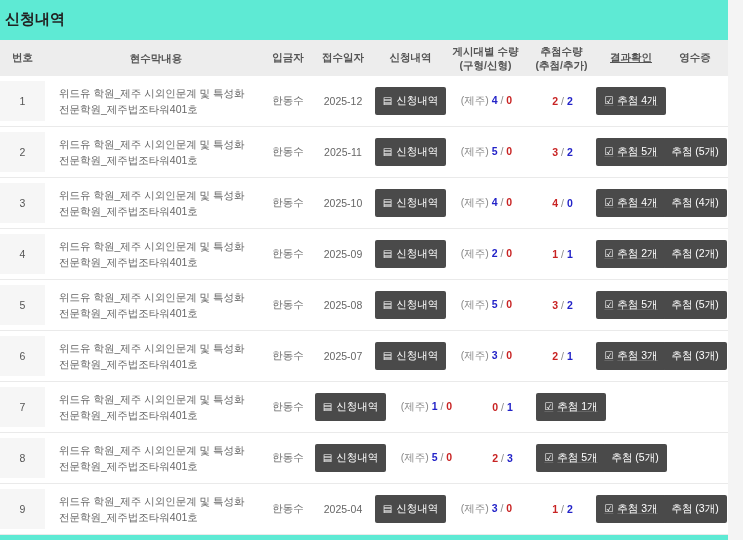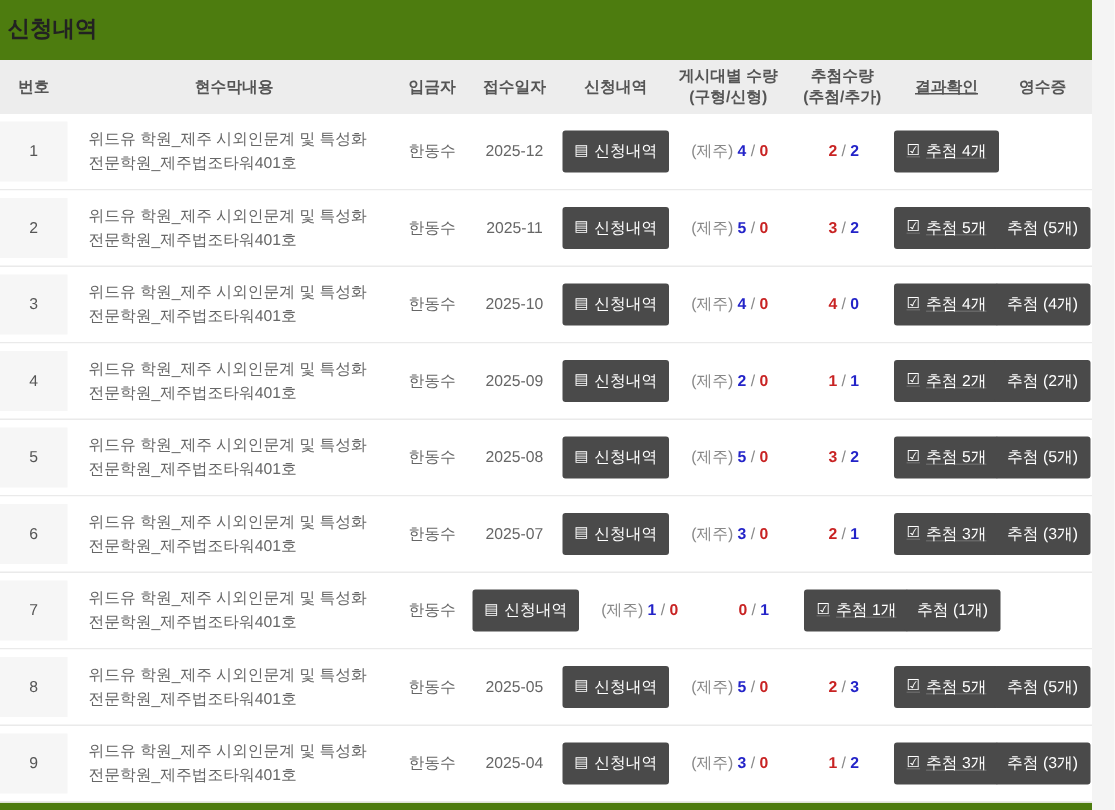--- a/index.html
+++ b/index.html
@@ -4,21 +4,21 @@
 <style>
   * { margin:0; padding:0; box-sizing:border-box; }
   html,body { width:743px; height:540px; }
   body {
     background:#f4f4f4;
     font-family:"Liberation Sans","DejaVu Sans",sans-serif;
     color:#666;
     overflow:hidden;
   }
   .content {
-    width:728px; height:540px; background:#4d7c0f; float:left;
+    width:728px; height:540px; background:#5eead4; float:left;
   }
   .page-title {
     font-size:15px; font-weight:bold; color:#222;
     padding:10px 0 0 5px; height:40px;
   }
   .thead {
     display:flex; align-items:center;
     background:#ededed; height:36px;
     font-size:10.5px; font-weight:bold; color:#555;
     text-align:center;
@@ -339,31 +339,25 @@
         <span class="dim">/</span>
         <span class="num-blue">1</span>
       </span>
     </div>
     <div class="cell c-result">
       <button class="btn">
         <span class="ico">☑</span>
         <span>추첨 1개</span>
       </button>
     </div>
-    <div class="cell c-receipt">
-      <button class="btn">
-        <span>추첨 (1개)</span>
-      </button>
-    </div>
   </div>
       <div class="row">
     <div class="cell c-no">8</div>
     <div class="cell c-banner">위드유 학원_제주 시외인문계 및 특성화 전문학원_제주법조타워401호</div>
     <div class="cell c-dep">한동수</div>
-    <div class="cell c-date">2025-05</div>
     <div class="cell c-apply">
       <button class="btn">
         <span class="ico">▤</span>
         <span>신청내역</span>
       </button>
     </div>
     <div class="cell c-lottery">
       <span class="frac">
         <span class="dim">(제주)</span>
         <span class="num-blue">5</span>

